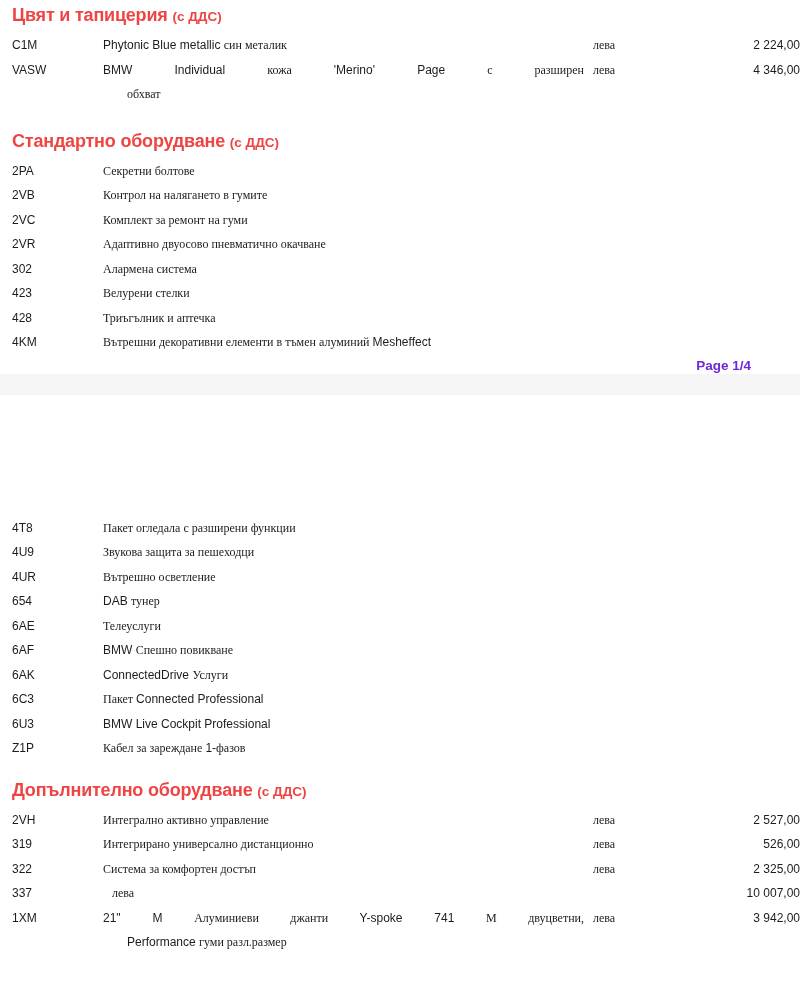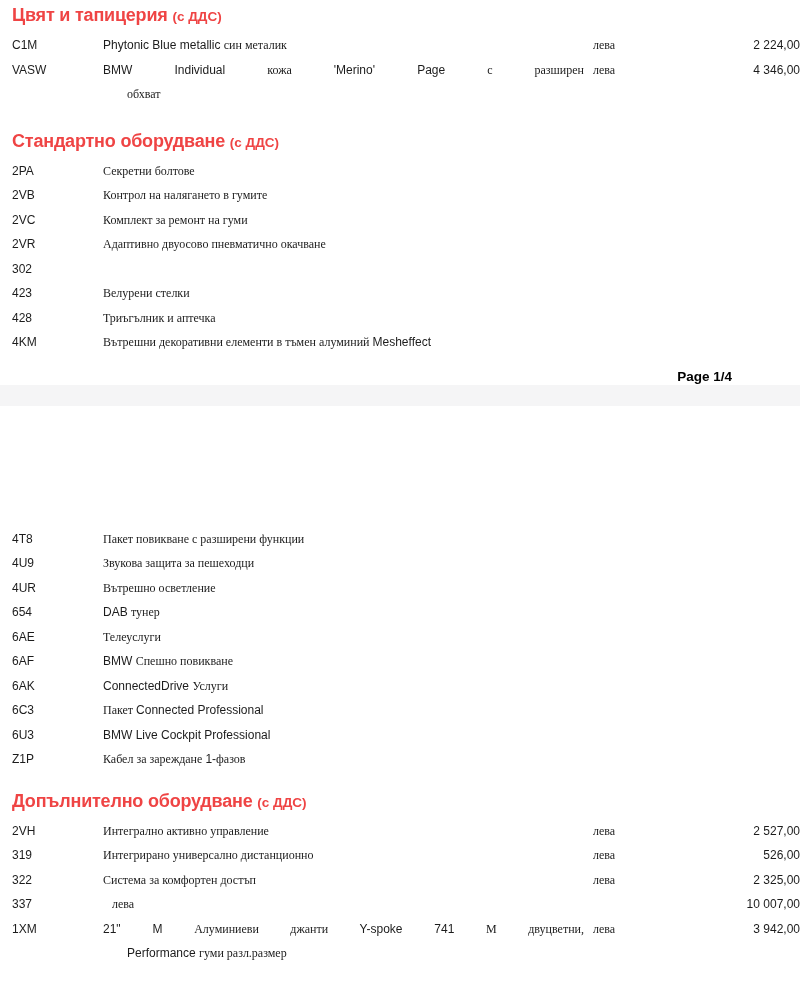--- a/index.html
+++ b/index.html
@@ -29,22 +29,22 @@
           font-family:Liberation Serif, serif; }
   .price{ flex:1; text-align:right; 
           font-family:"Liberation Sans", sans-serif; }
 
   .f-s { font-family:"Liberation Sans", sans-serif; }
   .f-r { font-family:"Liberation Serif", serif; }
   .just { text-align:justify; text-align-last:justify; }
   .cont { text-indent:24px; }
 
   .page-label {
-    margin-top:14px; padding-right:68px; text-align:right;
-    font:bold 13.5px/16px "Liberation Sans", sans-serif; color:#000000;
+    margin-top:3px; padding-right:49px; text-align:right;
+    font:bold 13.5px/16px "Liberation Sans", sans-serif; color:#6d28d9;
   }
 </style>
 </head>
 <body>
 
 <div class="page page1">
   <h2><span>Цвят и тапицерия</span>
     <span class="sfx">(с ДДС)</span></h2>
   <div>
       <div class="row">
@@ -88,20 +88,23 @@
         </span>
       </div>
       <div class="row">
         <span class="code">2VR</span>
         <span class="desc">
           <div><span class="f-r">Адаптивно двуосово пневматично окачване</span></div>
         </span>
       </div>
       <div class="row">
         <span class="code">302</span>
+        <span class="desc">
+          <div><span class="f-r">Алармена система</span></div>
+        </span>
       </div>
       <div class="row">
         <span class="code">423</span>
         <span class="desc">
           <div><span class="f-r">Велурени стелки</span></div>
         </span>
       </div>
       <div class="row">
         <span class="code">428</span>
         <span class="desc">
@@ -119,21 +122,21 @@
   <div class="page-label">Page 1/4</div>
 </div>
 
 <div class="sep"></div>
 
 <div class="page page2">
   <div>
       <div class="row">
         <span class="code">4T8</span>
         <span class="desc">
-          <div><span class="f-r">Пакет повикване с разширени функции</span></div>
+          <div><span class="f-r">Пакет огледала с разширени функции</span></div>
         </span>
       </div>
       <div class="row">
         <span class="code">4U9</span>
         <span class="desc">
           <div><span class="f-r">Звукова защита за пешеходци</span></div>
         </span>
       </div>
       <div class="row">
         <span class="code">4UR</span>

